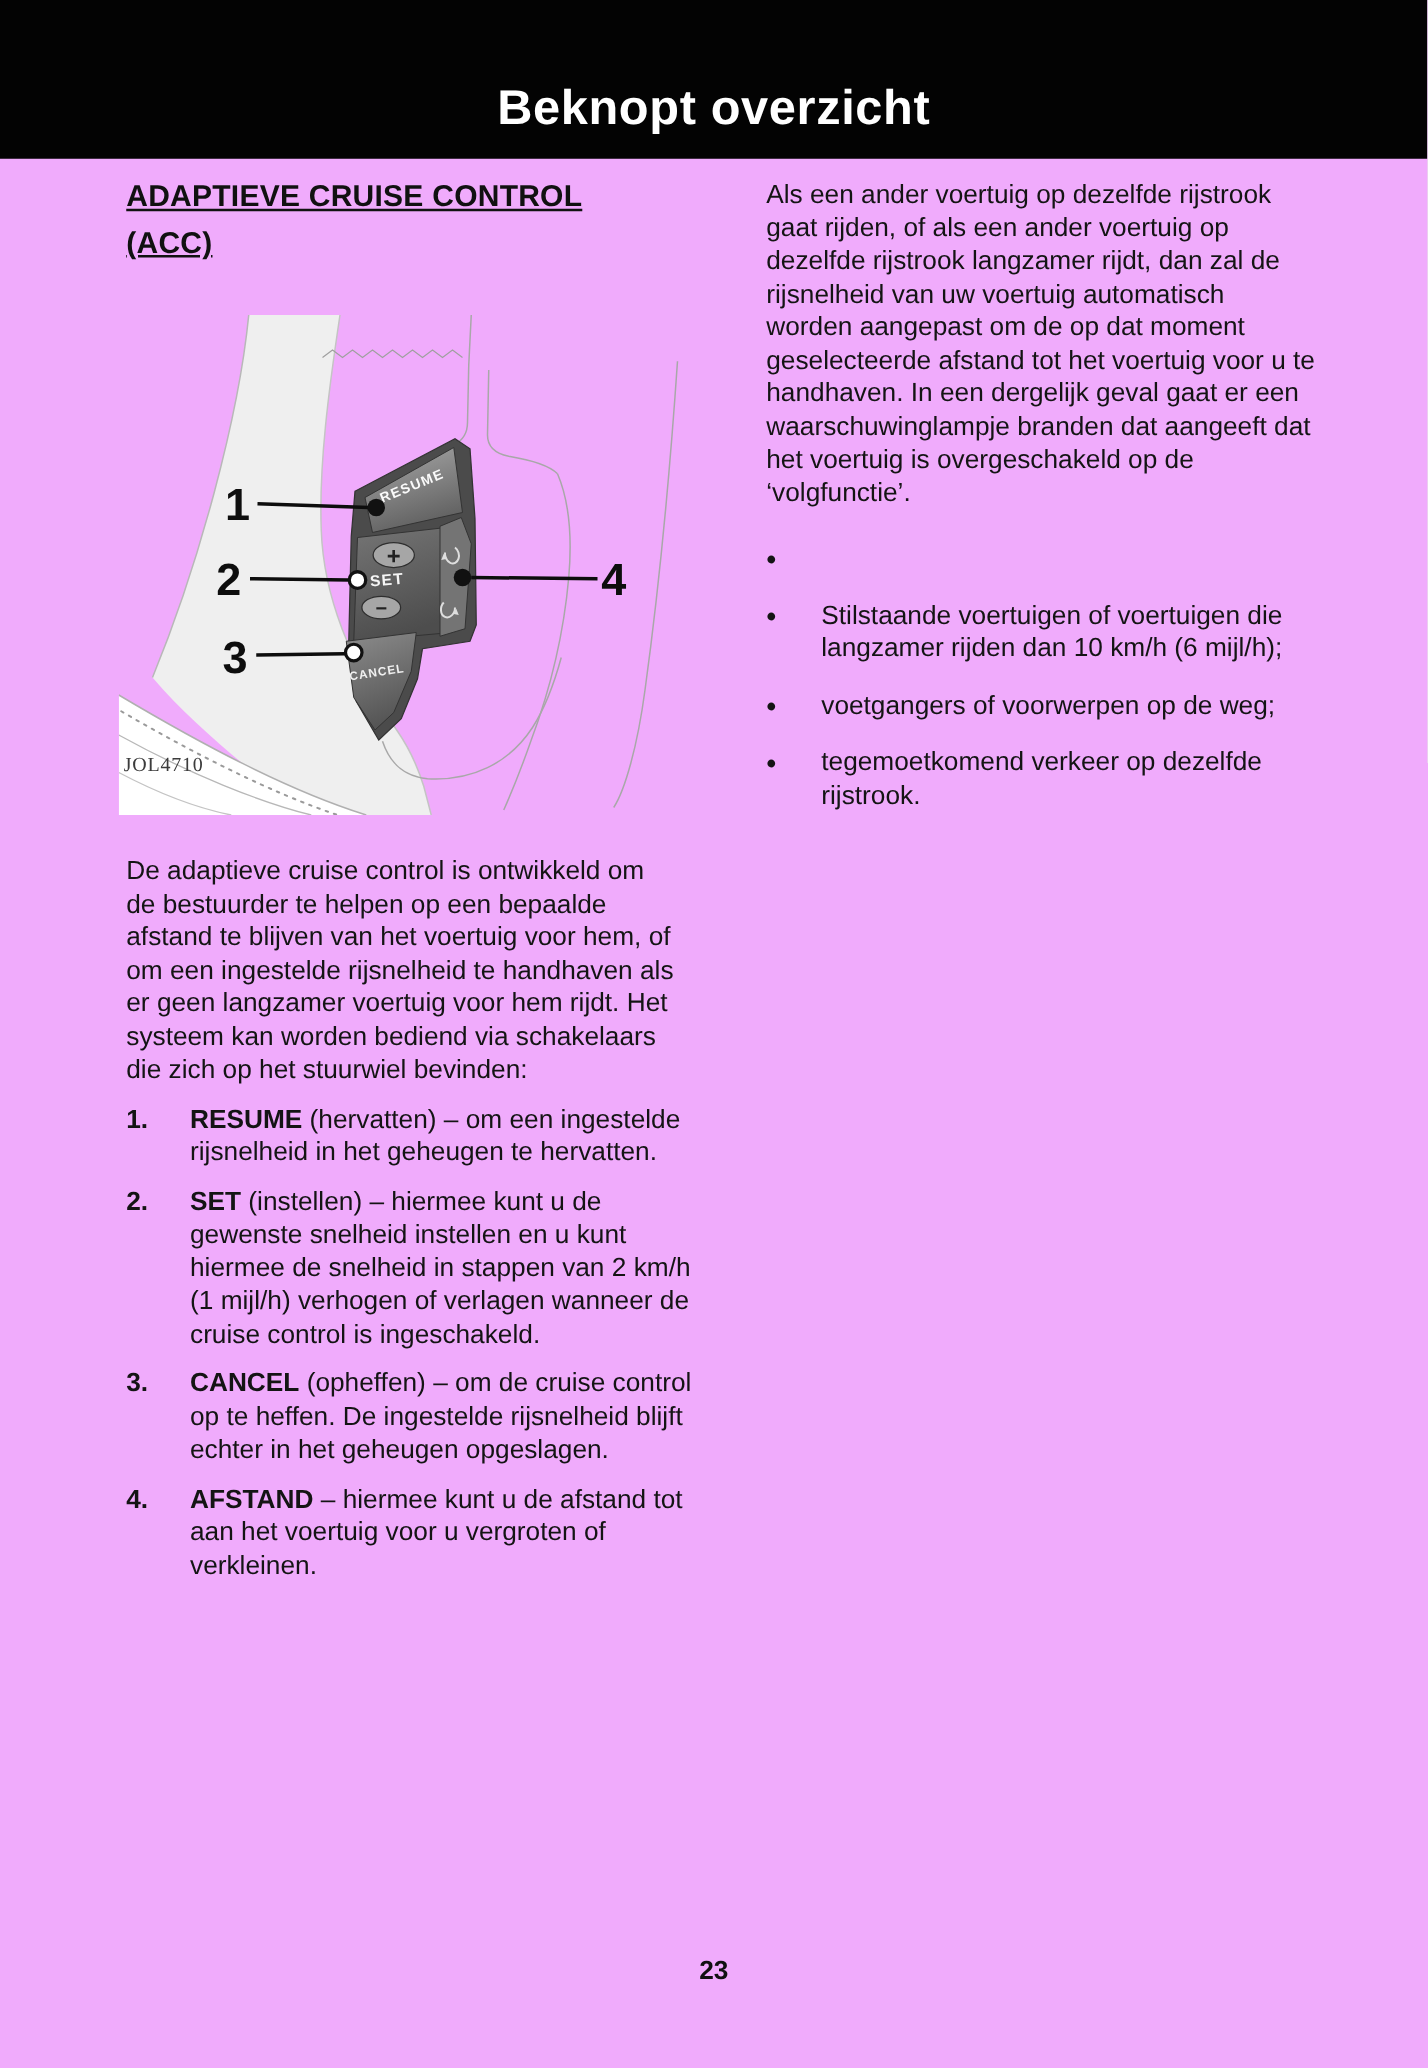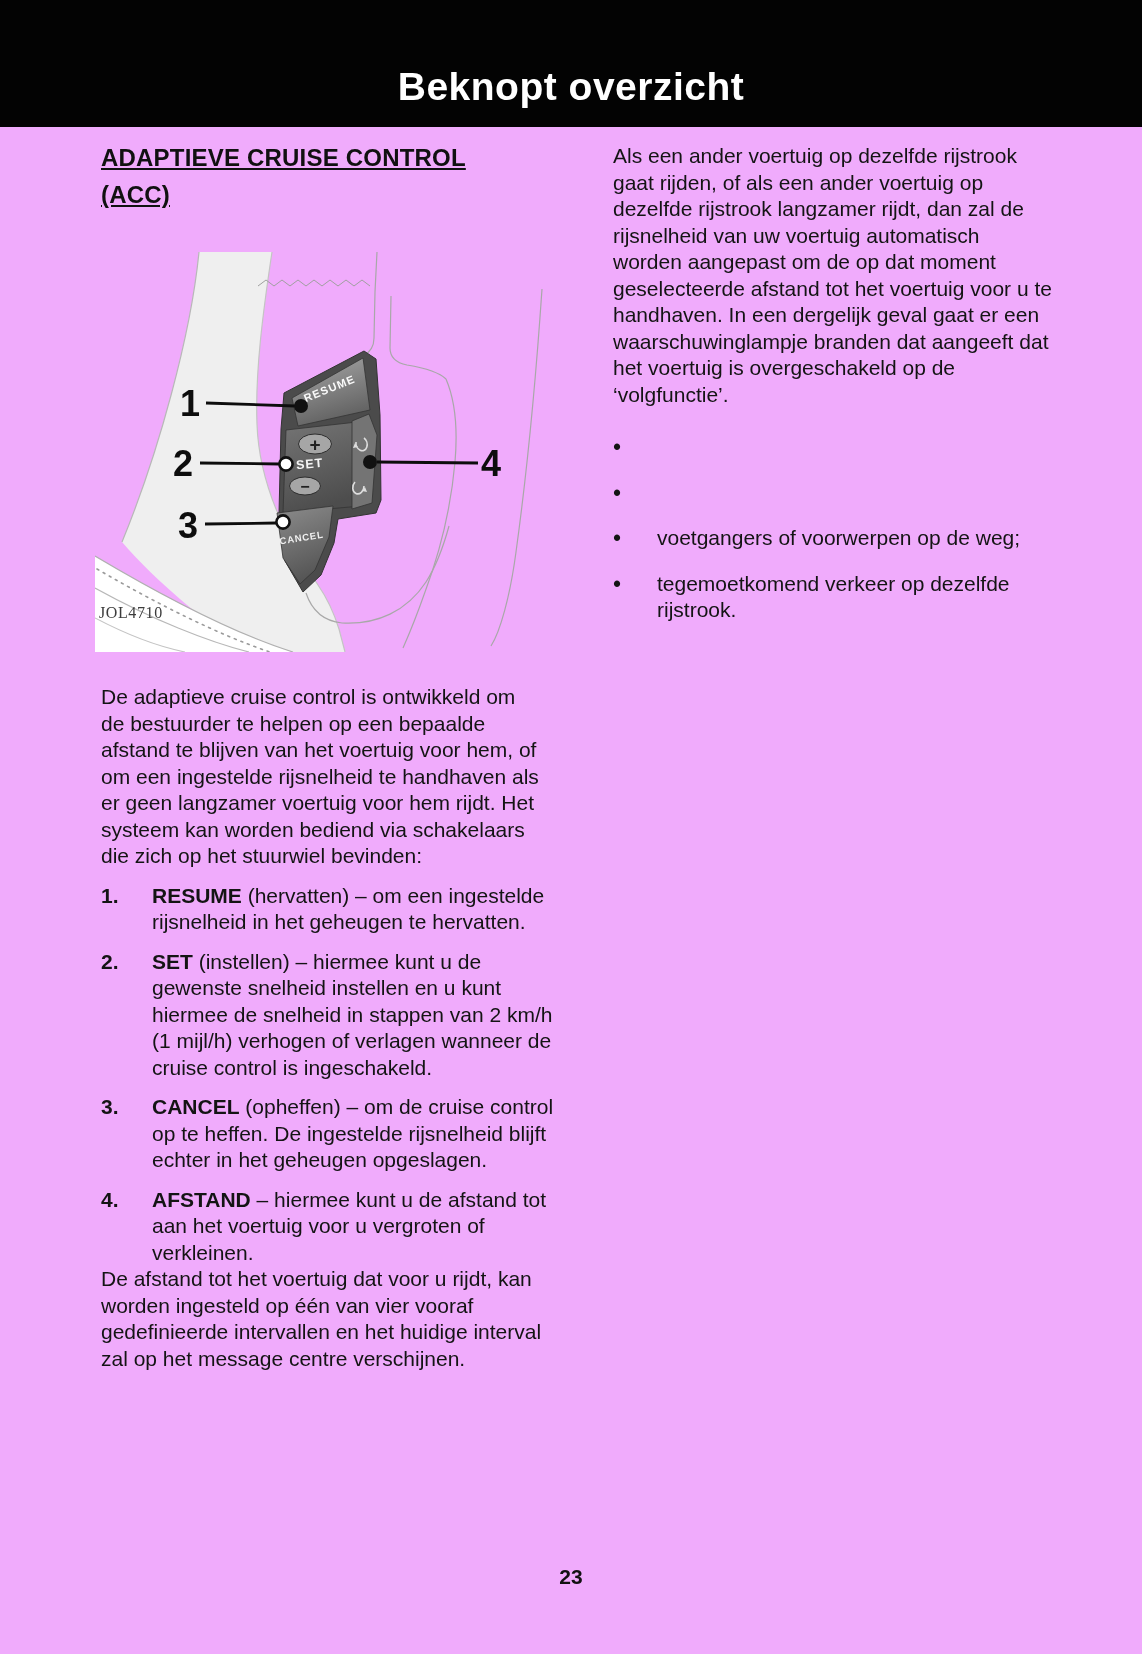--- a/index.html
+++ b/index.html
@@ -187,43 +187,41 @@
 op te heffen. De ingestelde rijsnelheid blijft
 echter in het geheugen opgeslagen.</span></span>
     </div>
     <div class="item">
       <span class="num">4.</span>
       <span class="itext pre"><b class="kw">AFSTAND</b><span> – hiermee kunt u de afstand tot
 aan het voertuig voor u vergroten of
 verkleinen.</span></span>
     </div>
 
-    <p class="body pre p2">De afstand tot het voertuig dat voor u rijdt, kan
-worden ingesteld op één van vier vooraf
-gedefinieerde intervallen en het huidige interval
-zal op het message centre verschijnen.</p>
   </div>
 
   <div class="col right-col">
     <p class="body pre">Als een ander voertuig op dezelfde rijstrook
 gaat rijden, of als een ander voertuig op
 dezelfde rijstrook langzamer rijdt, dan zal de
 rijsnelheid van uw voertuig automatisch
 worden aangepast om de op dat moment
 geselecteerde afstand tot het voertuig voor u te
 handhaven. In een dergelijk geval gaat er een
 waarschuwinglampje branden dat aangeeft dat
 het voertuig is overgeschakeld op de
 ‘volgfunctie’.</p>
 
     <div class="bullet first">
       <span class="dot">•</span>
     </div>
     <div class="bullet">
       <span class="dot">•</span>
+      <span class="btext pre">Stilstaande voertuigen of voertuigen die
+langzamer rijden dan 10 km/h (6 mijl/h);</span>
     </div>
     <div class="bullet">
       <span class="dot">•</span>
       <span class="btext pre">voetgangers of voorwerpen op de weg;</span>
     </div>
     <div class="bullet">
       <span class="dot">•</span>
       <span class="btext pre">tegemoetkomend verkeer op dezelfde
 rijstrook.</span>
     </div>

